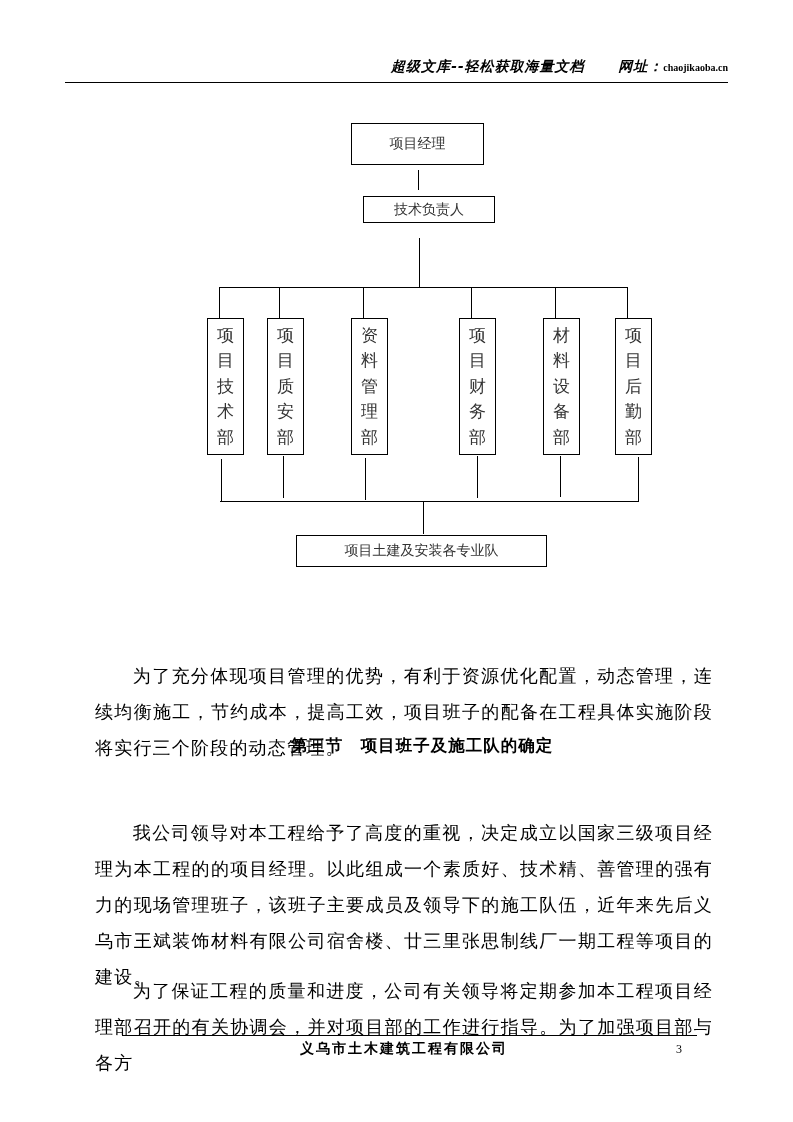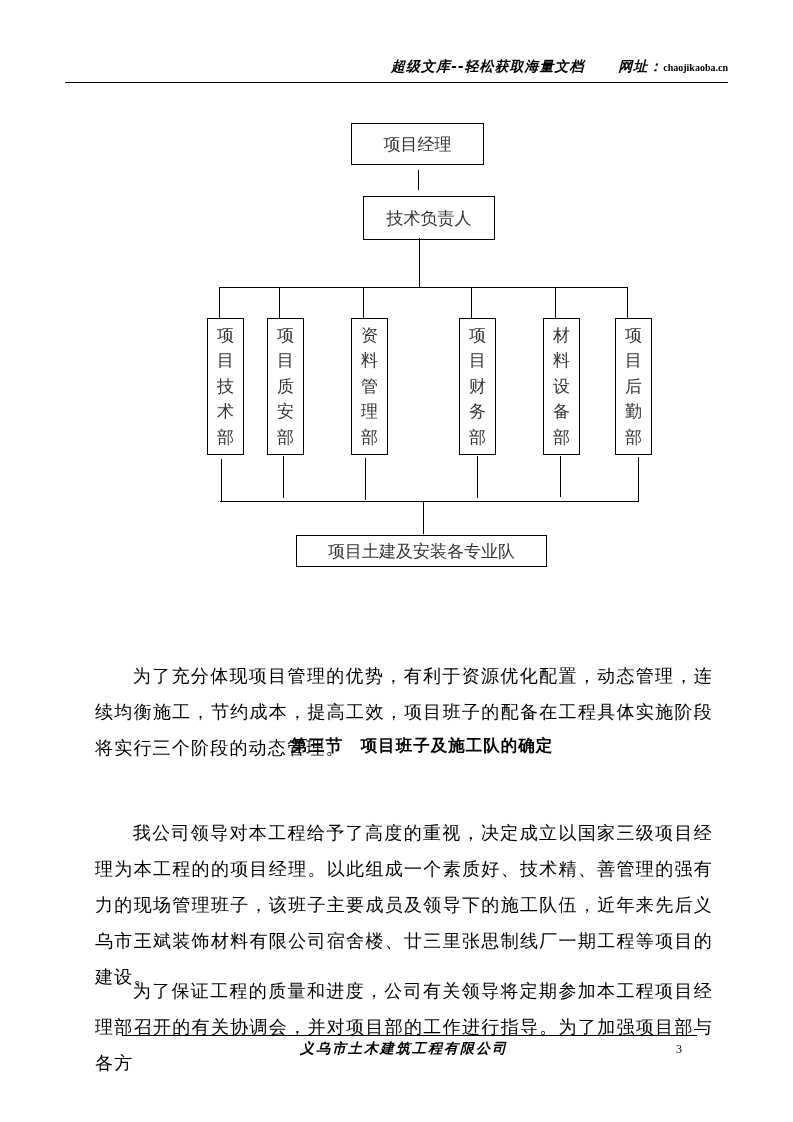--- a/index.html
+++ b/index.html
@@ -4,53 +4,53 @@
 <style>
   html, body { margin: 0; padding: 0; background: #ffffff; }
   body { width: 793px; height: 1122px; position: relative; overflow: hidden;
          font-family: "DejaVu Serif", "Liberation Serif", serif; color: #000; }
   .abs { position: absolute; }
   .header-text { right: 65px; top: 58px; font-size: 14px; font-weight: bold; font-style: italic; letter-spacing: 1px; white-space: nowrap; }
   .header-url { font-family: "Liberation Serif", serif; font-style: normal; font-weight: bold; font-size: 10px; letter-spacing: 0; }
   .header-rule { left: 65px; top: 82px; width: 663px; height: 1px; background: #000; }
   .box { position: absolute; border: 1px solid #000; box-sizing: border-box; background: #fff;
          font-family: Liberation Mono, monospace; color: #333;
-         display: flex; align-items: center; justify-content: center; font-size: 17px; }
+         display: flex; align-items: center; justify-content: center; font-size: 14px; }
   .vbox { position: absolute; border: 1px solid #000; box-sizing: border-box; background: #fff;
           font-family: "DejaVu Sans", "Liberation Sans", sans-serif; color: #333; font-size: 17px;
           width: 37px; height: 137px; top: 318px; display: flex; flex-direction: column;
           align-items: center; justify-content: center; line-height: 25.5px; }
   .line-v { position: absolute; width: 1px; background: #000; }
   .line-h { position: absolute; height: 1px; background: #000; }
   .para { position: absolute; left: 95px; width: 618px; font-size: 18px; line-height: 36px;
           text-align: justify; letter-spacing: 1.2px; margin-top: 47px; }
   .indent { text-indent: 2.1em; }
   .section-title { position: absolute; left: 113px; width: 618px; text-align: center; top: 735px;
                    font-size: 16.5px; font-weight: bold; letter-spacing: 1px; white-space: pre; }
   .footer-rule { left: 122px; top: 1035px; width: 575px; height: 1px; background: #000; }
-  .footer-text { left: 300px; top: 1040px; font-size: 14px; font-weight: bold; font-style: italic; letter-spacing: 2px; }
+  .footer-text { left: 300px; top: 1040px; font-size: 14px; font-weight: bold; letter-spacing: 2px; }
   .page-num { left: 676px; top: 1042px; font-size: 12px; font-family: "Liberation Serif", serif; }
 </style>
 </head>
 <body>
 
 <div class="abs header-text">
   <span>超级文库--轻松获取海量文档</span>
   <span style="display:inline-block;width:22px"></span>
   <span>网址：</span><span class="header-url">chaojikaoba.cn</span>
 </div>
 <div class="abs header-rule"></div>
 
 <div>
   <div class="box" style="left:351px;top:123px;width:133px;height:42px;">
     <span>项目经理</span>
   </div>
   <div class="line-v" style="left:418px;top:170px;height:20px;"></div>
 
-  <div class="box" style="left:363px;top:196px;width:132px;height:44px;">
+  <div class="box" style="left:363px;top:196px;width:132px;height:27px;">
     <span>技术负责人</span>
   </div>
   <div class="line-v" style="left:419px;top:238px;height:50px;"></div>
 
   <div class="line-h" style="left:219px;top:287px;width:408px;"></div>
   <div class="line-v" style="left:219px;top:287px;height:31px;"></div>
   <div class="line-v" style="left:279px;top:287px;height:31px;"></div>
   <div class="line-v" style="left:363px;top:287px;height:31px;"></div>
   <div class="line-v" style="left:471px;top:287px;height:31px;"></div>
   <div class="line-v" style="left:555px;top:287px;height:31px;"></div>

